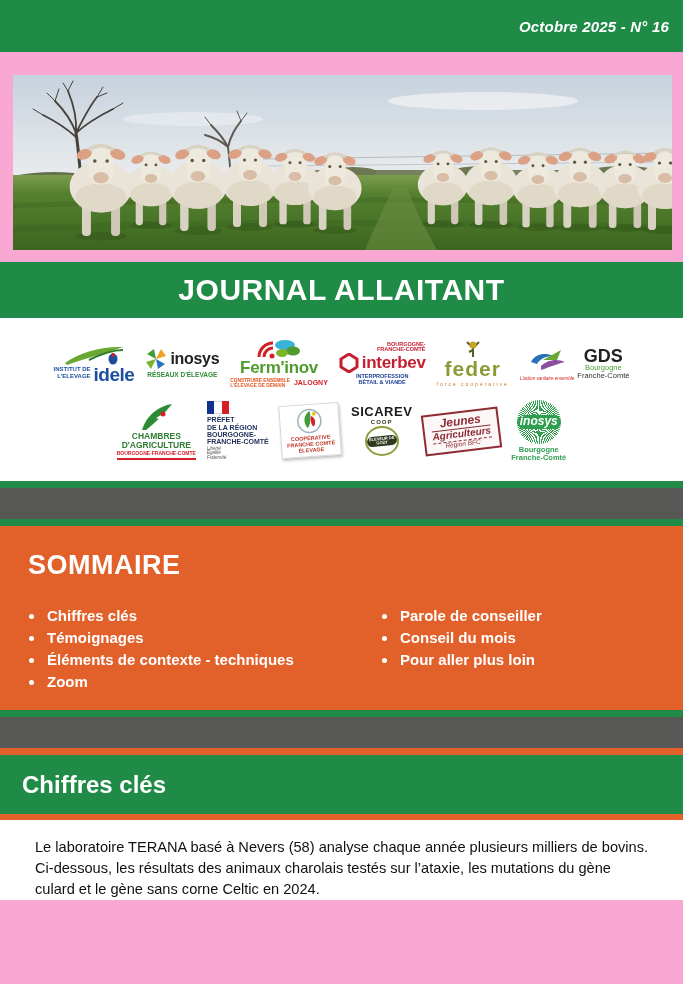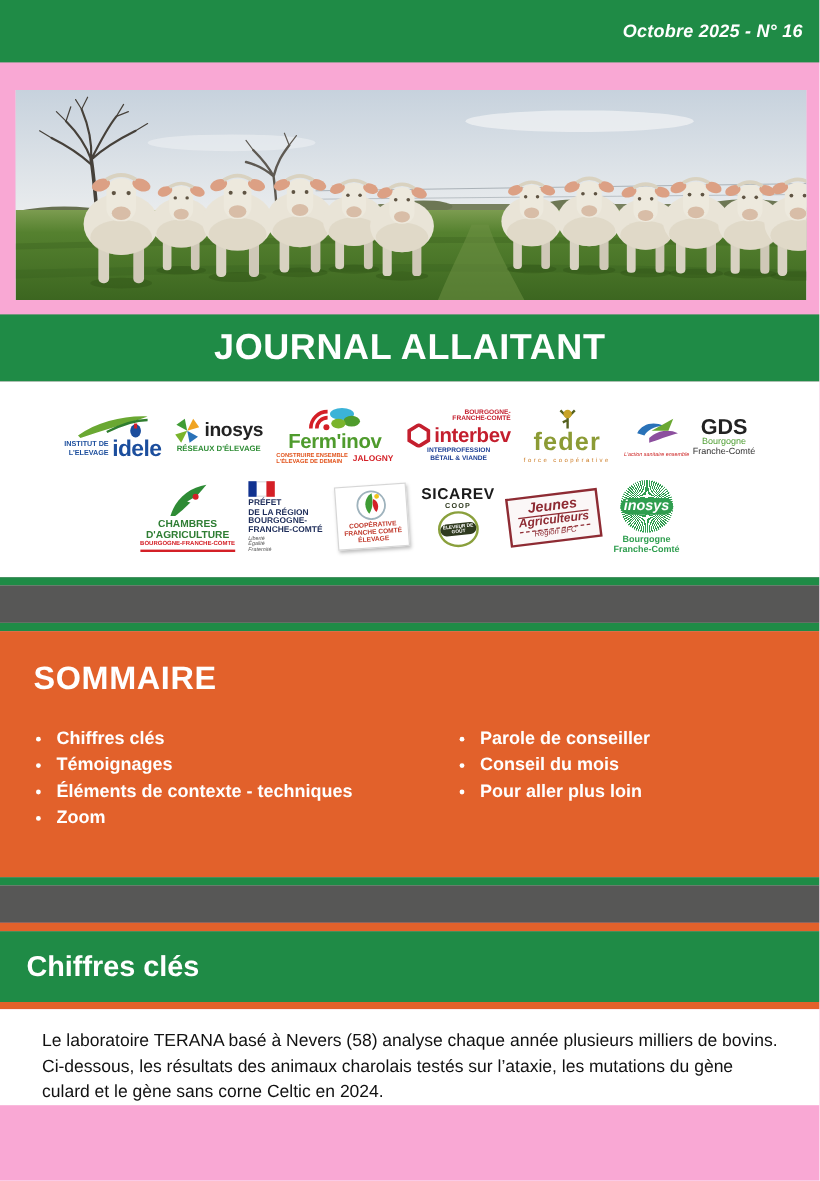--- a/index.html
+++ b/index.html
@@ -26,21 +26,21 @@
   .banner-orange{height:52px;background:var(--orange);display:flex;align-items:center;justify-content:center}
   .banner-orange .t{color:#fff;font-weight:bold;font-size:23px}
 
   
   .logos{height:163px;background:#fff;display:flex;flex-direction:column;justify-content:center;gap:12px;padding:4px 6px 2px}
   .logo-row{display:flex;align-items:center;justify-content:center;gap:11px}
   .logo{display:flex;flex-direction:column;align-items:center;justify-content:center;text-align:center;line-height:1.05}
   .pre{white-space:pre-line}
 
   .idele{flex-direction:column}
-  .idele .row{display:flex;align-items:center;gap:3px}
+  .idele .row{display:flex;align-items:flex-start;gap:3px}
   .idele .inst{font-size:6px;font-weight:bold;color:#1c4e9d;text-align:right;line-height:1.1}
   .idele .word{font-size:19px;font-weight:bold;color:#1c4e9d;line-height:.9;letter-spacing:-.5px}
 
   .inosys .row{display:flex;align-items:center;gap:3px}
   .inosys .word{font-size:16px;font-weight:bold;color:#222;letter-spacing:-.3px}
   .inosys .sub{font-size:6.5px;font-weight:bold;color:#2f8d36;margin-top:2px}
 
   .alyse .word{font-size:19px;font-weight:bold;color:#e4641e;letter-spacing:1px}
   .alyse .row{display:flex;align-items:center;gap:4px}
   .alyse .sub{font-size:6px;color:#8d6a5e;margin-top:3px;letter-spacing:.2px}
@@ -101,21 +101,21 @@
   .frsea .sun{width:44px;height:44px;border-radius:50%;background:repeating-conic-gradient(#2f9e4f 0 2.6deg,#ffffff 2.6deg 5.2deg);display:flex;align-items:center;justify-content:center}
   .frsea .main{font-size:12px;font-weight:bold;font-style:italic;color:#fff;background:#2f9e4f;border-radius:7px;padding:0 3px;line-height:1.1}
   .frsea .sub{font-size:7.5px;font-weight:bold;color:#2f9e4f;margin-top:2px}
 
   
   .s-green{height:7px;background:var(--green)}
   .s-gray{height:31px;background:var(--gray)}
   .s-orange{height:7px;background:var(--orange)}
 
   
-  .sommaire{height:205px;background:var(--orange);color:#fff;padding:24px 0 0 28px}
+  .sommaire{height:184px;background:var(--orange);color:#fff;padding:24px 0 0 28px}
   .sommaire .title{margin:0;font-size:27px;font-weight:bold;letter-spacing:.5px}
   .som-cols{display:flex;margin-top:24px}
   .som-cols ul{margin:0;padding-left:17px;font-size:15px;font-weight:bold;line-height:22px}
   .som-cols ul li{padding-left:2px}
   .som-cols .col-left{width:353px}
 
   
   .section-banner{height:59px;background:var(--green);display:flex;align-items:center;padding-left:22px}
   .section-banner .t{color:#fff;font-weight:bold;font-size:24px}
   .s-orange-thin{height:6px;background:var(--orange)}

